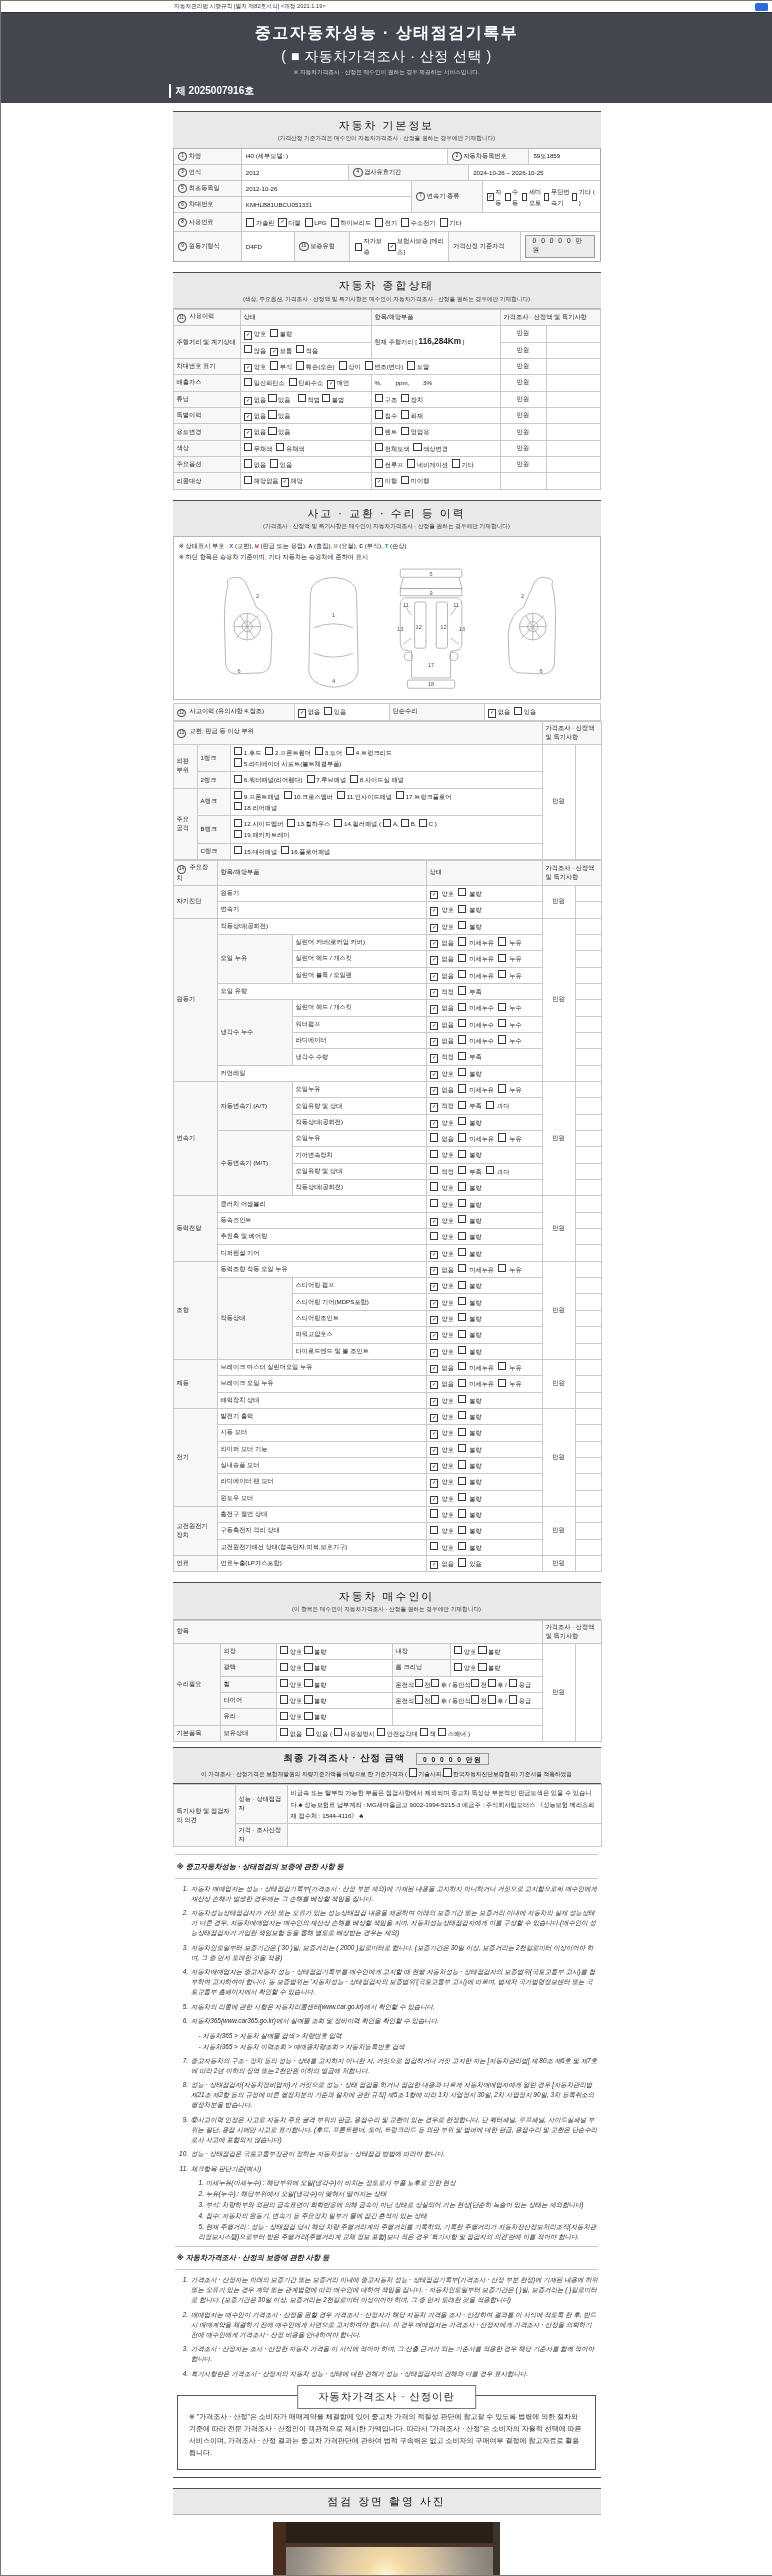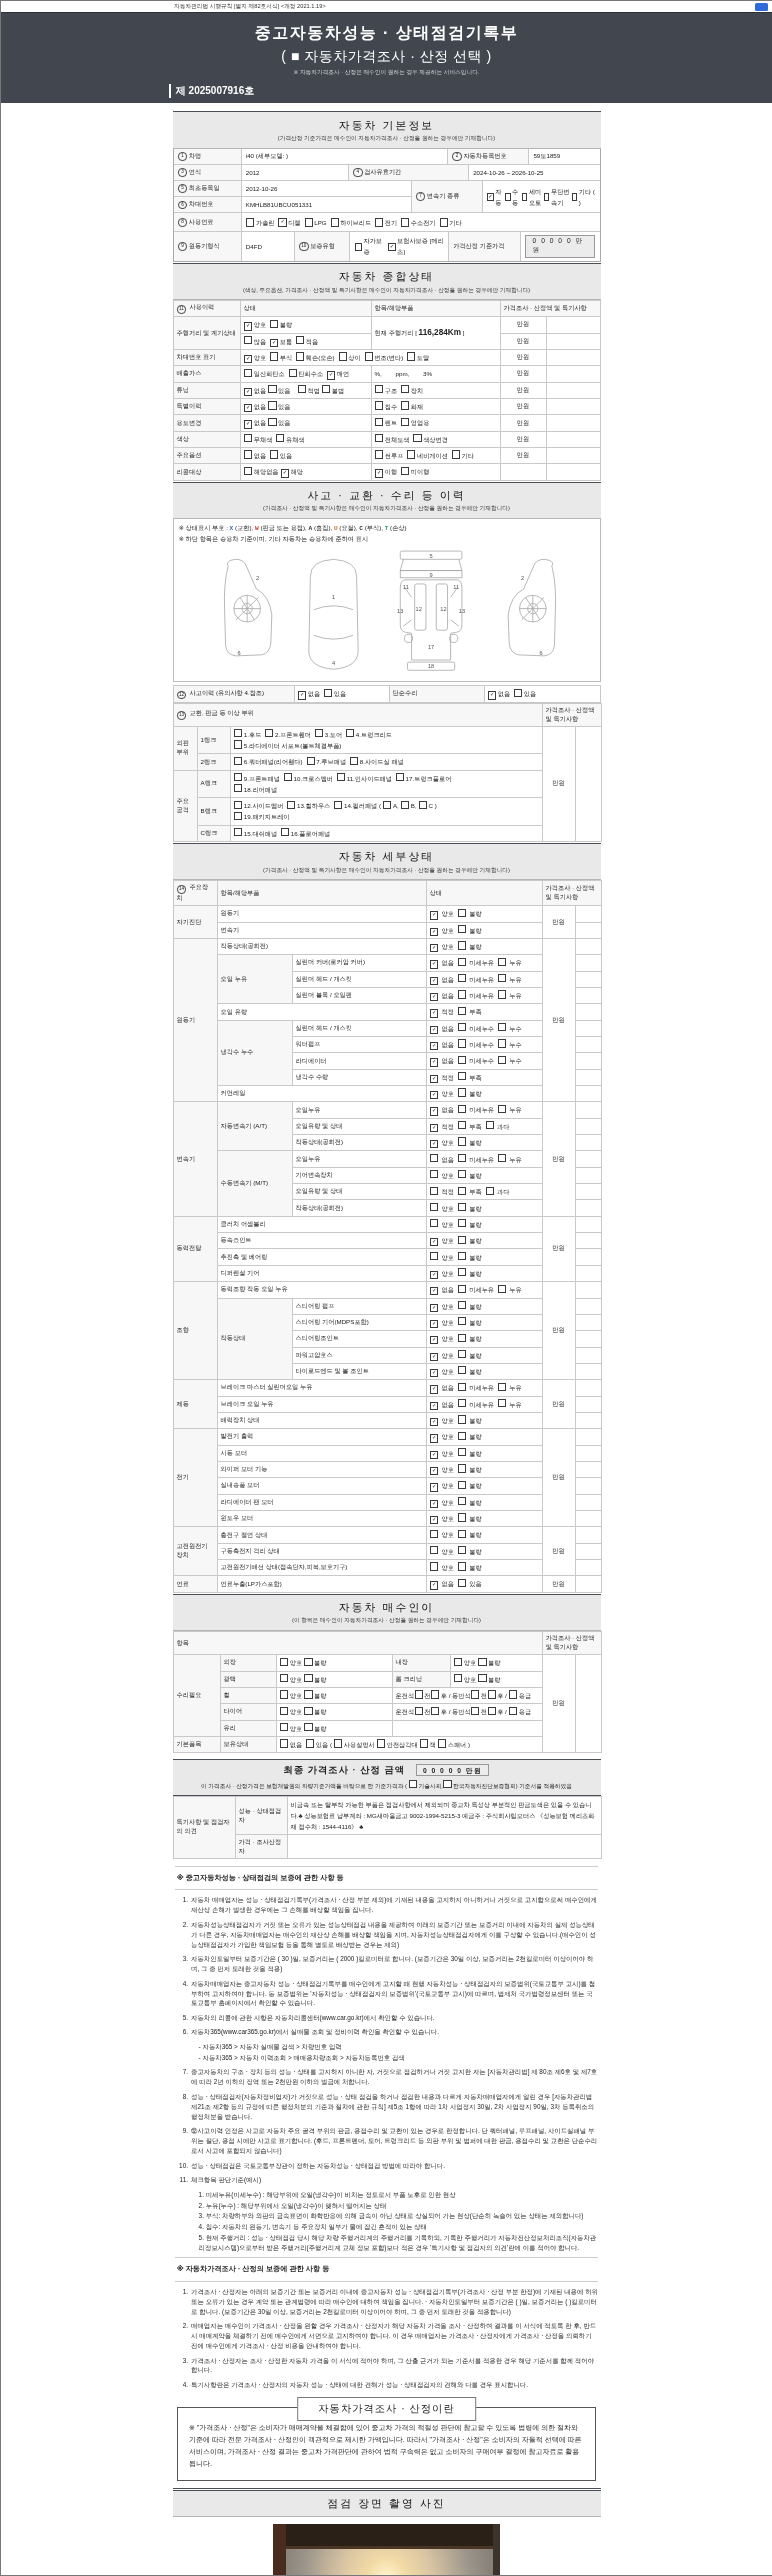--- a/index.html
+++ b/index.html
@@ -11,21 +11,21 @@
   
   .band{background:#42474f;color:#fff;padding:10.3px 0 5.2px;border-top:1.5px solid #2e3238;}
   .band .t{font-size:16px;font-weight:bold;text-align:center;letter-spacing:1.5px;}
   .band .st{font-size:14px;text-align:center;margin-top:4.1px;letter-spacing:0.5px;}
   .band .sn{font-size:5.7px;color:#d5d7da;text-align:center;margin-top:2.6px;}
   .band .docno{width:428px;margin:7.2px auto 0;font-size:10px;font-weight:bold;
                border-left:2.6px solid #fff;padding-left:4.6px;}
   .col{width:428px;margin:0 auto;}
   
   .sec{border-top:1px solid #4a4f57;border-bottom:0.5px solid #b5b5b5;background:#e9e9e9;
-       text-align:center;padding:6.2px 0 4.6px;margin-top:1px;}
+       text-align:center;padding:6.2px 0 4.6px;margin-top:10px;}
   .sec .t{font-size:10.8px;letter-spacing:2.1px;color:#111;}
   .sec .s{font-size:5.7px;color:#333;margin-top:2.6px;}
   table{border-collapse:collapse;width:428px;table-layout:fixed;}
   td{border:0.5px solid #c9c9c9;padding:2.1px 3.1px;font-size:6.2px;vertical-align:middle;
      word-break:break-all;}
   .lbl{background:#f7f7f7;}
   .ckc{white-space:pre-wrap;line-height:1.8;}
   .price{text-align:center;background:#fff;}
   .blank{background:#fff;}
   .cb{display:inline-block;width:6.2px;height:6.2px;border:1px solid #3c3c3c;margin:0 1.5px -0.5px 0.5px;
@@ -39,21 +39,21 @@
   .bi-cell:first-child{border-left:none;}
   .bi-lbl{background:#f7f7f7;}
   .grow{flex:1;}
   .digitbox{border:0.5px solid #999;background:#ececec;padding:1.5px 6.2px;letter-spacing:1.5px;font-size:6.7px;}
   .mile{font-size:8.2px;font-weight:bold;}
   
   .diagwrap{border:0.5px solid #bbb;border-top:none;padding:4.1px 5.2px 2.1px;}
   .legend{font-size:6.2px;color:#222;line-height:1.6;}
   .legend b{font-family:"Liberation Mono",monospace;}
   
-  .notes{padding:3.1px 2.1px;}
+  .notes{padding:3.1px 2.1px;font-style:italic;}
   .note-part-title{font-size:7.2px;font-weight:bold;border-top:0.5px solid #ccc;border-bottom:0.5px solid #ccc;
         padding:6.2px 2.1px;margin:4.1px 0 5.2px;}
   .note-item{display:flex;font-size:6.4px;line-height:1.55;margin:4.6px 0;}
   .note-item .n{width:13.4px;flex:none;text-align:right;padding-right:3.1px;}
   .note-sub{font-size:6.4px;line-height:1.55;margin:1px 0 1px 24px;}
   
   .finalband{border-top:1px solid #4a4f57;border-bottom:1px solid #4a4f57;background:#e9e9e9;
              text-align:center;padding:4.1px 0;margin-top:5.2px;}
   .finalband .row1{font-size:9.3px;font-weight:bold;letter-spacing:1px;}
   .finalband .row2{font-size:5.7px;margin-top:3.1px;}
@@ -328,24 +328,20 @@
             <td class="ckc"><span class="cb"></span>12.사이드멤버  <span class="cb"></span>13.휠하우스  <span class="cb"></span>14.필러패널 ( <span class="cb"></span>A, <span class="cb"></span>B, <span class="cb"></span>C )
 <span class="cb"></span>19.패키지트레이</td>
           </tr>
           <tr>
             <td class="lbl">C랭크</td>
             <td class="ckc"><span class="cb"></span>15.대쉬패널  <span class="cb"></span>16.플로어패널</td>
           </tr>
         </tbody>
     </table>
 
-    <div class="sec">
-      <div class="t">자동차 세부상태</div>
-      <div class="s">(가격조사 · 산정액 및 특기사항은 매수인이 자동차가격조사 · 산정을 원하는 경우에만 기재합니다)</div>
-    </div>
     <table>
       <colgroup>
           <col style="width:44px">
           <col style="width:75px">
           <col style="width:134px">
           <col style="width:116px">
           <col style="width:33px">
           <col style="width:26px">
         </colgroup>
       <thead id="det-head">

